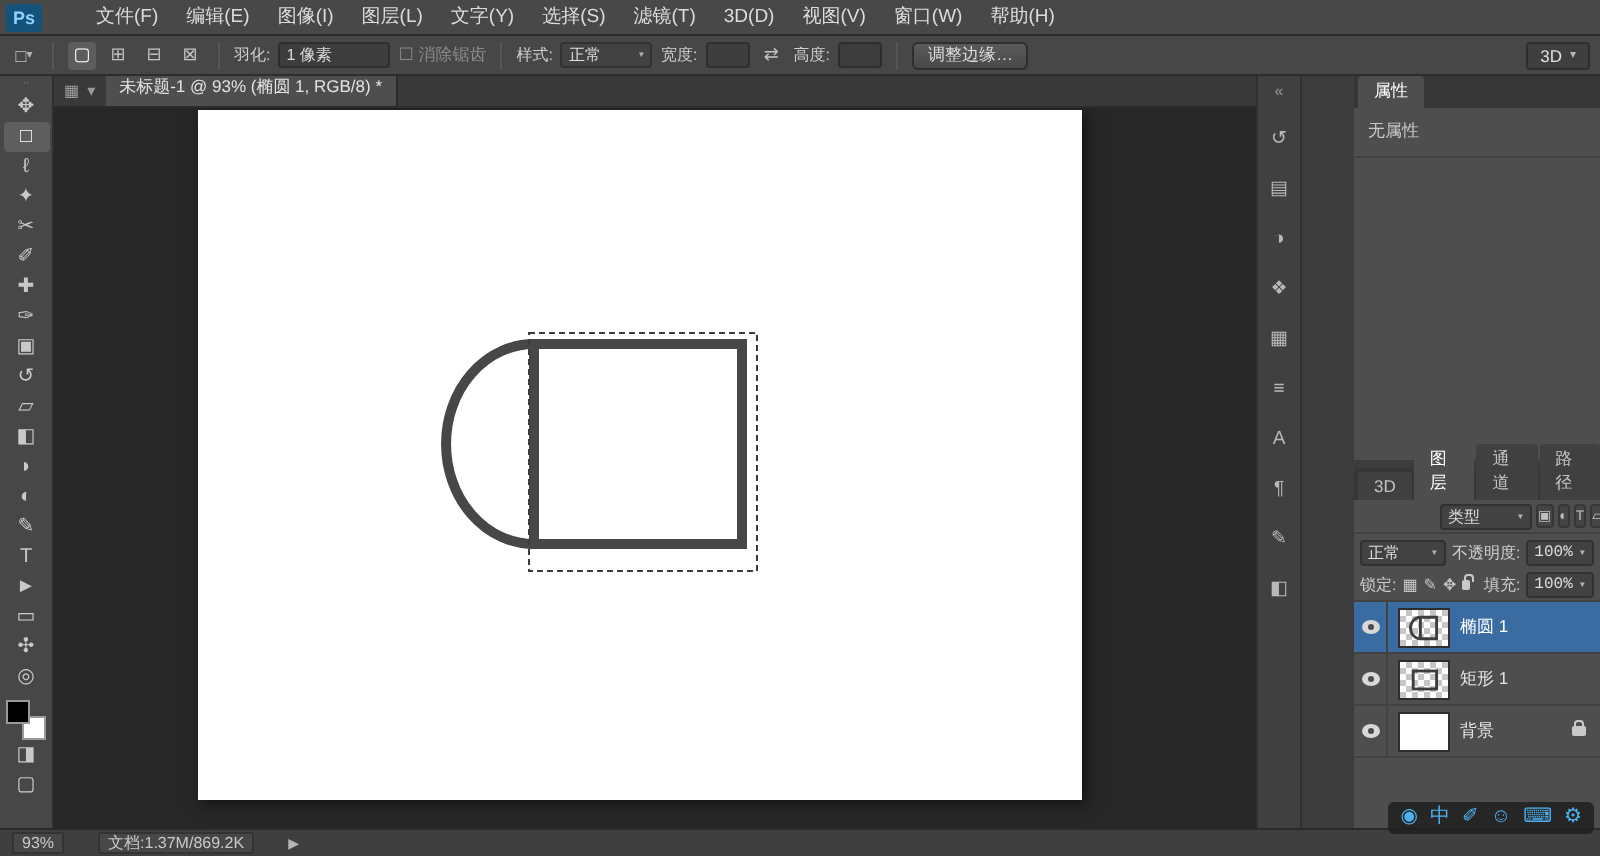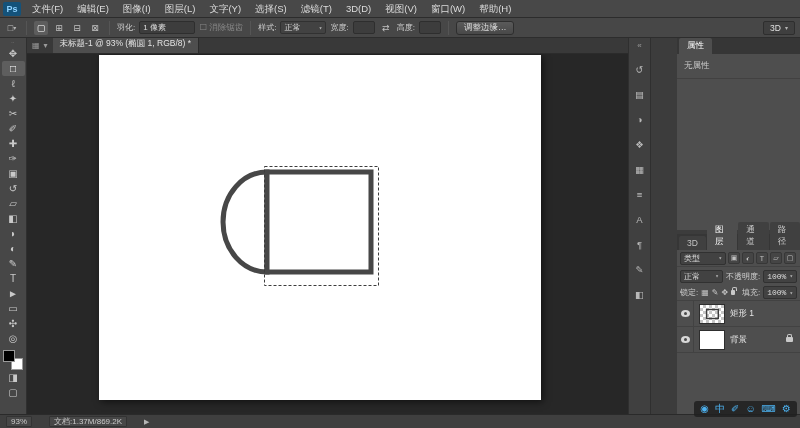--- a/index.html
+++ b/index.html
@@ -2,21 +2,21 @@
 <html><head>
 <meta charset="utf-8">
 <style>
   * { margin:0; padding:0; box-sizing:border-box; }
   html,body { width:800px; height:428px; background:#1e1e1e; }
   body { font-family:"Liberation Sans","DejaVu Sans",sans-serif; }
   .app { position:relative; width:800px; height:428px; background:#282828; overflow:hidden; color:#d6d6d6; }
 
   
   .menubar { position:absolute; top:0; left:0; right:0; height:18px; background:#484848; border-bottom:1px solid #2c2c2c; display:flex; align-items:center; }
-  .ps-logo { width:18px; height:14px; margin:0 4px 0 3px; background:#14527a; color:#8fd2ff; font-size:9px; font-weight:bold; display:flex; align-items:center; justify-content:center; border-radius:2px; }
+  .ps-logo { width:18px; height:14px; margin:0 20px 0 3px; background:#14527a; color:#8fd2ff; font-size:9px; font-weight:bold; display:flex; align-items:center; justify-content:center; border-radius:2px; }
   .menu-item { padding:0 7px; font-size:9.5px; color:#dcdcdc; line-height:17px; cursor:default; }
 
   
   .optionsbar { position:absolute; top:18px; left:0; right:0; height:20px; background:#474747; border-bottom:1px solid #2d2d2d; display:flex; align-items:center; padding:0 5px; font-size:8.5px; color:#c8c8c8; gap:4px; }
   .sep { width:1px; height:14px; background:#383838; border-right:1px solid #555; margin:0 3px; }
   .mini-btn { display:inline-flex; align-items:center; justify-content:center; min-width:14px; height:14px; color:#c2c2c2; font-size:9px; }
   .mini-btn.pressed { background:#5d5d5d; border-radius:2px; color:#fff; }
   .inset { display:inline-flex; align-items:center; background:#3d3d3d; border:1px solid #2e2e2e; border-radius:2px; height:13px; padding:0 3px; color:#ddd; font-size:8px; }
   .dd { display:inline-flex; align-items:center; justify-content:space-between; background:#424242; border:1px solid #313131; border-radius:2px; height:13px; padding:0 3px; color:#ddd; font-size:8px; gap:3px;font-family:Liberation Mono, monospace; }
   .caret { font-size:6px; color:#b5b5b5; }
@@ -54,21 +54,21 @@
   
   .panels { width:150px; background:#3c3c3c; border-left:1px solid #2f2f2f; display:flex; flex-direction:column;padding-left:26px; }
   .panel-tabs { height:16px; background:#363636; display:flex; align-items:flex-end; padding-left:2px; gap:1px; }
   .ptab { padding:2px 8px 2px; font-size:8.5px; color:#c4c4c4; background:#404040; border-radius:2px 2px 0 0; }
   .ptab.active { background:#4e4e4e; color:#ffffff; }
   .props-content { height:176px; background:#4e4e4e; margin-bottom:4px; }
   .props-empty { padding:6px 7px; font-size:8.5px; color:#c9c9c9; border-bottom:1px solid #424141; }
 
   .layers-group { flex:1; display:flex; flex-direction:column; background:#4e4e4e; }
   .filter-row { height:17px; display:flex; align-items:center; gap:2px; padding:0 3px; border-bottom:1px solid #424242; }
-  .filter-dd { flex:0 0 auto; width:46px; }
+  .filter-dd { flex:0 0 auto; width:46px;margin-left:40px; }
   .filter-icon { width:12px; height:12px; display:flex; align-items:center; justify-content:center; background:#454545; border:1px solid #373737; border-radius:2px; font-size:7px; color:#c0c0c0; }
   .blend-row { height:18px; display:flex; align-items:center; gap:3px; padding:0 3px; }
   .lbl { font-size:8px; color:#cfcfcf; white-space:nowrap; }
   .lock-row { height:16px; display:flex; align-items:center; gap:3px; padding:0 3px; border-bottom:1px solid #424242; }
   .lock-ico { font-size:8px; color:#c4c4c4; }
   .css-lock { display:inline-block; width:7px; height:5px; background:#c9c9c9; border-radius:1px; position:relative; }
   .css-lock::before { content:""; position:absolute; left:1px; top:-3px; width:3px; height:3px; border:1px solid #c9c9c9; border-bottom:none; border-radius:2px 2px 0 0; }
 
   .layer-list { flex:1; display:flex; flex-direction:column; }
   .layer-row { height:26px; display:flex; align-items:center; border-bottom:1px solid #424242; }
@@ -256,20 +256,31 @@
           <span class="lock-ico">✥</span>
           <span class="css-lock"></span>
           <span class="lbl" style="margin-left:4px">填充:</span>
           <span class="dd" style="width:36px">
               <span>100%</span>
               <span class="caret">▾</span>
             </span>
         </div>
 
         <div class="layer-list">
+          <div class="layer-row selected">
+            <span class="eye-col">
+                <span class="eye"></span>
+              </span>
+            <span class="thumb checker">
+              <svg viewBox="0 0 26 20" width="24" height="18">
+                  <path d="M11 4 A5.5 6 0 0 0 11 16 Z M11 4 H20 V16 H11 Z" fill="none" stroke="#3e3e3e" stroke-width="1.6"></path>
+                </svg>
+            </span>
+            <span class="layer-name">椭圆 1</span>
+          </div>
           <div class="layer-row">
             <span class="eye-col">
                 <span class="eye"></span>
               </span>
             <span class="thumb checker">
               <svg viewBox="0 0 26 20" width="24" height="18">
                   <rect x="7" y="5" width="13" height="10" fill="none" stroke="#3e3e3e" stroke-width="1.6"></rect>
                 </svg>
             </span>
             <span class="layer-name">矩形 1</span>

